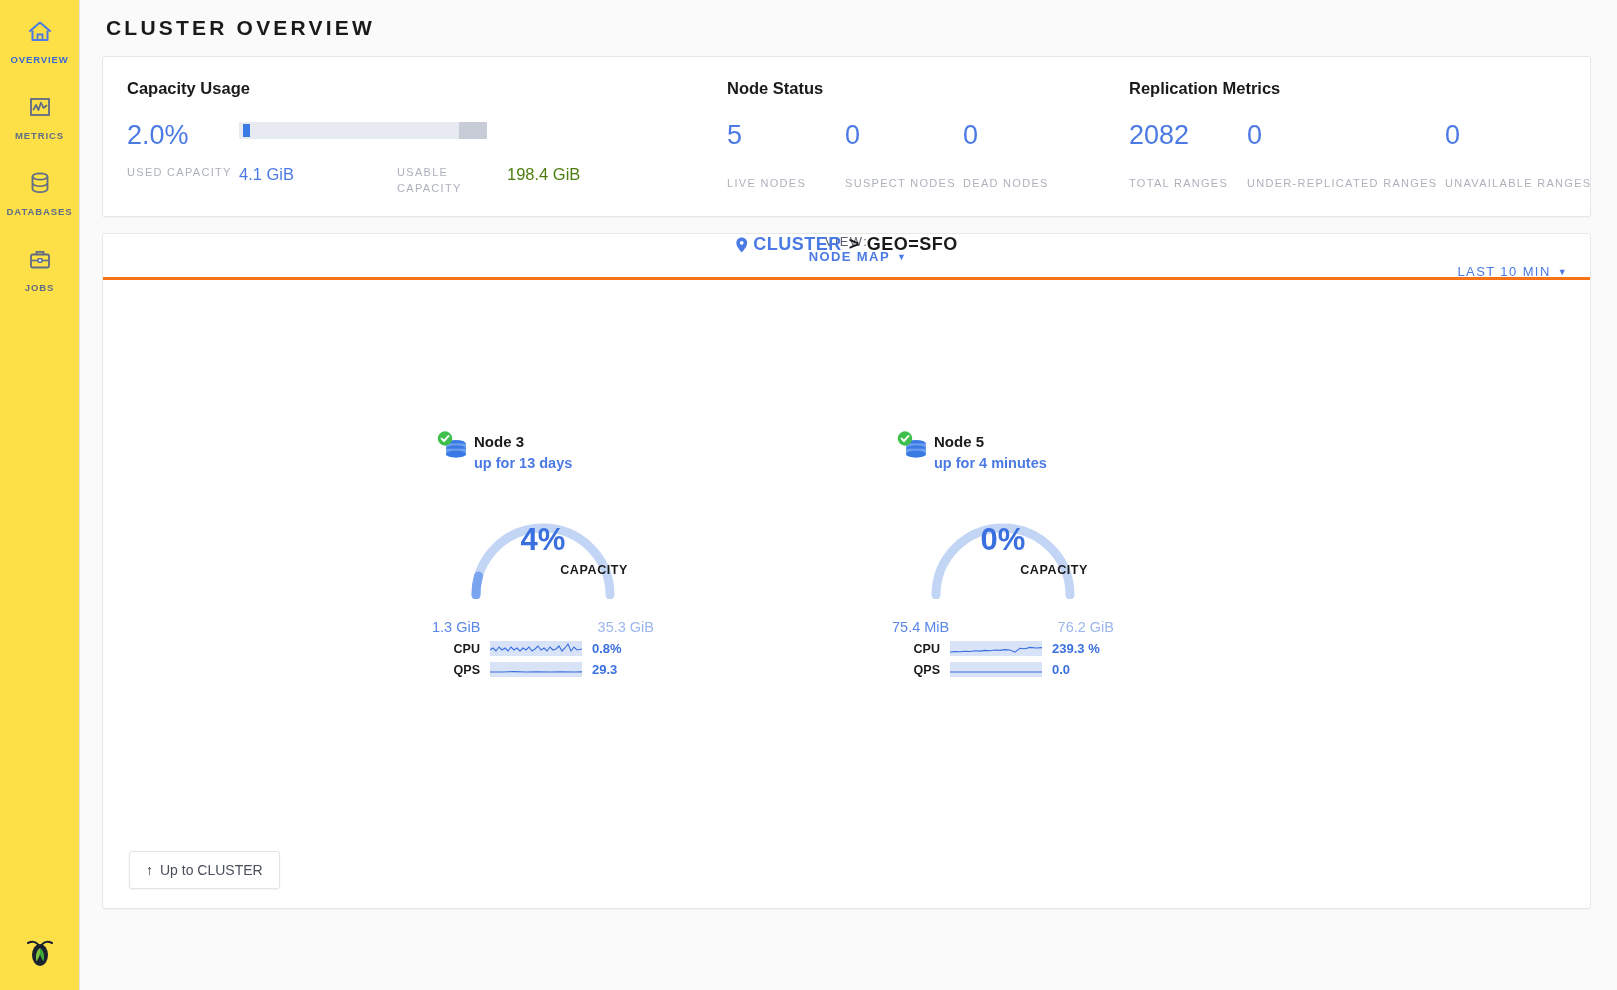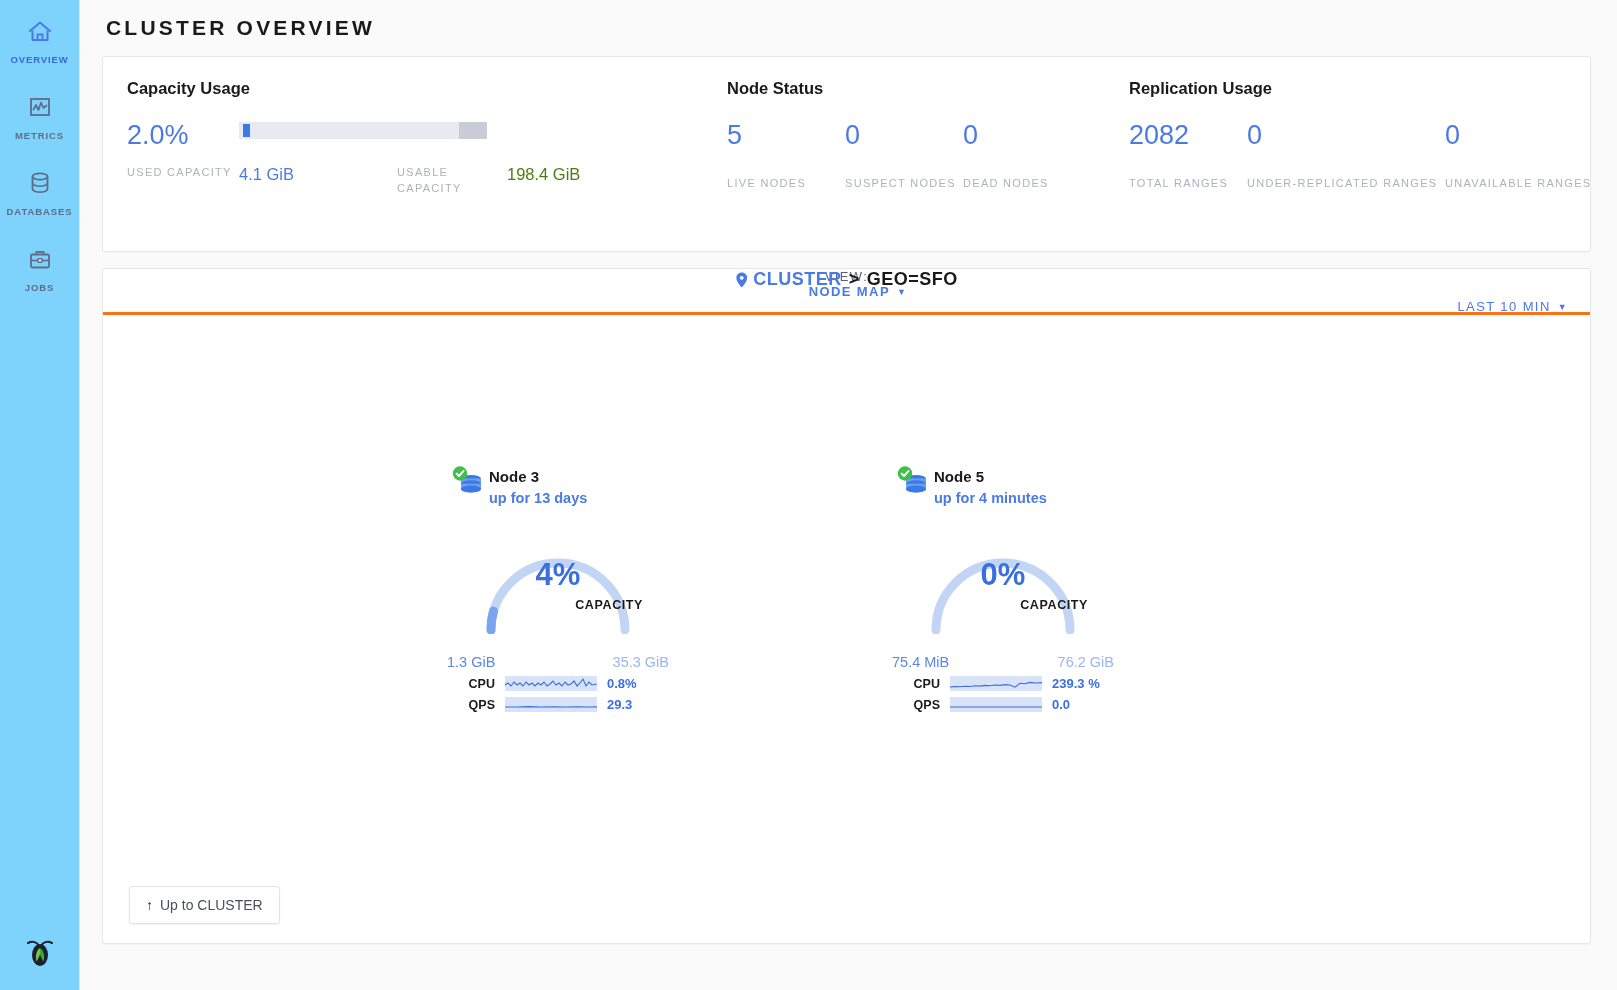--- a/index.html
+++ b/index.html
@@ -7,21 +7,21 @@
     width: 1617px; height: 990px;
     background: #f5f5f5;
     font-family: "Liberation Sans", sans-serif;
     overflow: hidden;
   }
   #app { position: relative; width: 1617px; height: 990px; display: flex; background: #fafafa; }
 
   
   .sidebar {
     width: 80px; height: 990px;
-    background: #7dd3fc;
+    background: #fde047;
     border-right: 1px solid #e4e4e4;
     display: flex; flex-direction: column; align-items: center;
     padding-top: 14px;
     flex: 0 0 80px;
     position: relative;
   }
   .nav-item {
     width: 80px; height: 74px;
     display: flex; flex-direction: column; align-items: center; justify-content: flex-start;
     cursor: pointer; text-decoration: none;
@@ -41,21 +41,21 @@
   
   .main { flex: 1 1 auto; height: 990px; padding: 0 26px 0 22px; overflow: hidden; }
   .page-title {
     font-size: 21px; font-weight: 700; letter-spacing: 3.2px;
     color: #1a1a1a; padding: 16px 0 16px 4px;
   }
 
   
   .summary-card {
     background: #fff; border: 1px solid #e7e7e7; border-radius: 3px;
-    height: 196px; display: flex; padding: 22px 0 0 0;
+    height: 161px; display: flex; padding: 22px 0 0 0;
     box-shadow: 0 1px 1px rgba(0,0,0,.03);
   }
   .summary-section { padding: 0 24px; }
   .sec-capacity { flex: 0 0 600px; }
   .sec-node { flex: 0 0 388px; }
   .sec-repl { flex: 1 1 auto; }
   .sec-title { font-size: 16.5px; font-weight: 700; color: #1a1a1a; margin-bottom: 24px; }
 
   
   .cap-row { display: flex; align-items: flex-start; }
@@ -244,21 +244,21 @@
             <div class="stat-lbl">SUSPECT NODES</div>
           </div>
           <div class="stat" style="width:118px">
             <div class="stat-val">0</div>
             <div class="stat-lbl">DEAD NODES</div>
           </div>
         </div>
       </div>
 
       <div class="summary-section sec-repl">
-        <div class="sec-title">Replication Usage</div>
+        <div class="sec-title">Replication Metrics</div>
         <div class="stats">
           <div class="stat" style="width:118px">
             <div class="stat-val">2082</div>
             <div class="stat-lbl">TOTAL RANGES</div>
           </div>
           <div class="stat" style="width:198px">
             <div class="stat-val">0</div>
             <div class="stat-lbl">UNDER-REPLICATED RANGES</div>
           </div>
           <div class="stat" style="width:160px">
@@ -291,21 +291,21 @@
         </div>
 
         <span class="timescale">
           <span>LAST 10 MIN</span>
           <span class="caret">▼</span>
         </span>
       </div>
 
       <div class="map-canvas">
 
-        <div class="node" style="left:340px; top:150px;">
+        <div class="node" style="left:325px; top:150px;">
           <div class="node-head">
             <span class="node-db-icon">
               <svg width="38" height="38" viewBox="0 0 38 38">
                 <ellipse cx="20" cy="13.5" rx="10" ry="3.6" fill="#3a7ae4"></ellipse>
                 <path d="M10 13.5 V18.5 C10 20.5 14.5 22.1 20 22.1 C25.5 22.1 30 20.5 30 18.5 V13.5 Z" fill="#6fa0f0"></path>
                 <ellipse cx="20" cy="18.8" rx="10" ry="3.6" fill="#3a7ae4"></ellipse>
                 <path d="M10 18.8 V23.8 C10 25.8 14.5 27.4 20 27.4 C25.5 27.4 30 25.8 30 23.8 V18.8 Z" fill="#6fa0f0"></path>
                 <ellipse cx="20" cy="24" rx="10" ry="3.6" fill="#3a7ae4"></ellipse>
                 <circle cx="9" cy="8.5" r="7.2" fill="#3fbf4c"></circle>
                 <path d="M5.6 8.6 L8 11 L12.6 5.9" fill="none" stroke="#ffffff" stroke-width="1.9" stroke-linecap="round" stroke-linejoin="round"></path>

